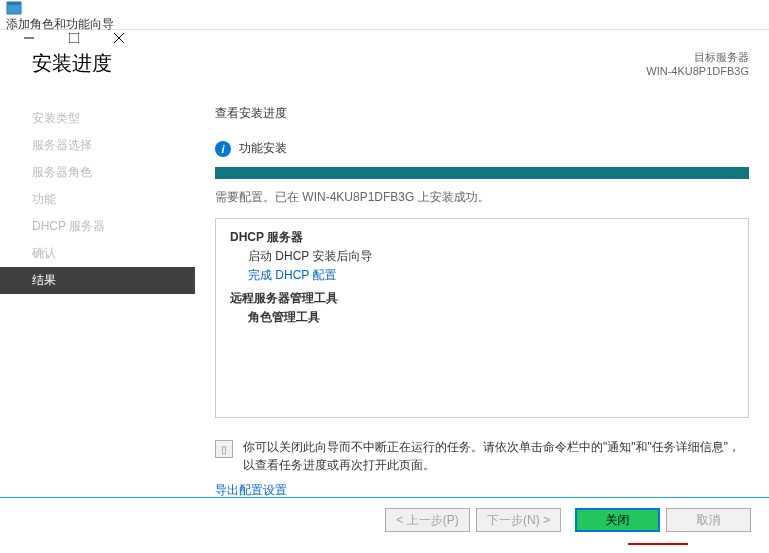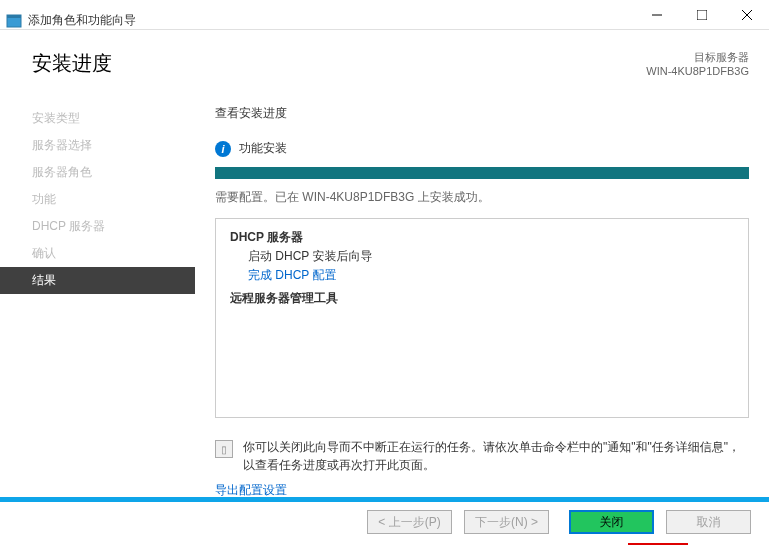--- a/index.html
+++ b/index.html
@@ -1,18 +1,18 @@
 <!DOCTYPE html>
 <html><head>
   <meta charset="utf-8">
   <style>
     * { margin: 0; padding: 0; box-sizing: border-box; font-family: "Microsoft YaHei", "Segoe UI", sans-serif; }
     body { width: 769px; height: 553px; background: #fff; font-size: 12px; color: #333; overflow: hidden; }
     
-    .titlebar { height: 30px; display: flex; align-items: flex-end; padding-left: 6px; border-bottom: 1px solid #e0e0e0; }
+    .titlebar { height: 30px; display: flex; align-items: flex-start; padding-left: 6px; border-bottom: 1px solid #e0e0e0; flex-direction: column; }
     .titlebar-icon { width: 16px; height: 16px; margin-right: 6px; }
     .titlebar-title { flex: 1; font-size: 12px; color: #333; }
     .win-controls { display: flex; height: 100%; }
     .win-btn { width: 45px; display: flex; align-items: center; justify-content: center; cursor: pointer; }
     
     .header { padding: 20px 20px 10px 20px; display: flex; justify-content: space-between; align-items: flex-start; }
     .header-title { font-size: 20px; color: #000000; font-weight: 300; margin-left: 12px; }
     .header-right { text-align: right; font-size: 11px; color: #666; }
     
     .body { display: flex; height: 410px; }
@@ -31,21 +31,21 @@
     .result-group { margin-bottom: 6px; }
     .result-title { font-weight: bold; margin-bottom: 2px; }
     .result-sub { padding-left: 18px; margin-bottom: 2px; }
     .result-link { color: #0066cc; cursor: pointer; }
     
     .note-row { display: flex; gap: 10px; margin-top: 20px; align-items: flex-start; }
     .note-icon { width: 18px; height: 18px; border: 1px solid #aaa; background: #f0f0f0; display: flex; align-items: center; justify-content: center; font-size: 10px; color: #888; flex-shrink: 0; margin-top: 2px; }
     .note-text { font-size: 12px; color: #333; line-height: 1.5; }
     .export-link { color: #0066cc; cursor: pointer; margin-top: 8px; display: inline-block; }
     
-    .footer { height: 45px; display: flex; justify-content: flex-end; align-items: center; gap: 12px; padding: 0 18px; border-top: 5px solid #0ea5e9; }
+    .footer { height: 45px; display: flex; justify-content: flex-end; align-items: center; gap: 6px; padding: 0 18px; border-top: 1px solid #0ea5e9; }
     .btn { min-width: 85px; height: 24px; border: 1px solid #adadad; background: #e1e1e1; font-size: 12px; cursor: pointer; padding: 0 10px; }
     .btn:disabled { color: #a0a0a0; cursor: default; background: #f0f0f0; }
     .btn.primary { border: 2px solid #0078d4; background: #22c55e; }
     .annotation { position: absolute; border-bottom: 2px solid #d00; width: 60px; pointer-events: none; }
   </style>
 </head>
 <body>
 
 <div class="titlebar">
   <span class="titlebar-icon">
@@ -104,20 +104,21 @@
     <div class="status-text">需要配置。已在 WIN-4KU8P1DFB3G 上安装成功。</div>
 
     <div class="results-box">
       <div class="result-group">
         <div class="result-title">DHCP 服务器</div>
         <div class="result-sub">启动 DHCP 安装后向导</div>
         <div class="result-sub result-link">完成 DHCP 配置</div>
       </div>
       <div class="result-group">
         <div class="result-title">远程服务器管理工具</div>
+        <div class="result-sub result-title" style="font-weight:bold">角色管理工具</div>
       </div>
     </div>
 
     <div class="note-row">
       <div class="note-icon">▯</div>
       <div class="note-text">你可以关闭此向导而不中断正在运行的任务。请依次单击命令栏中的"通知"和"任务详细信息"，以查看任务进度或再次打开此页面。</div>
     </div>
     <span class="export-link">导出配置设置</span>
   </div>
 </div>

